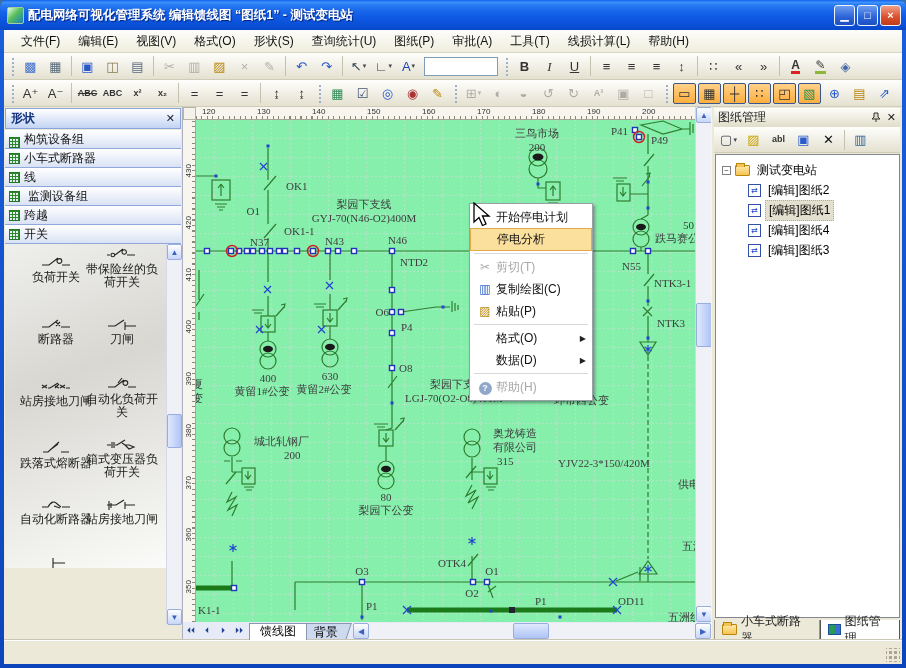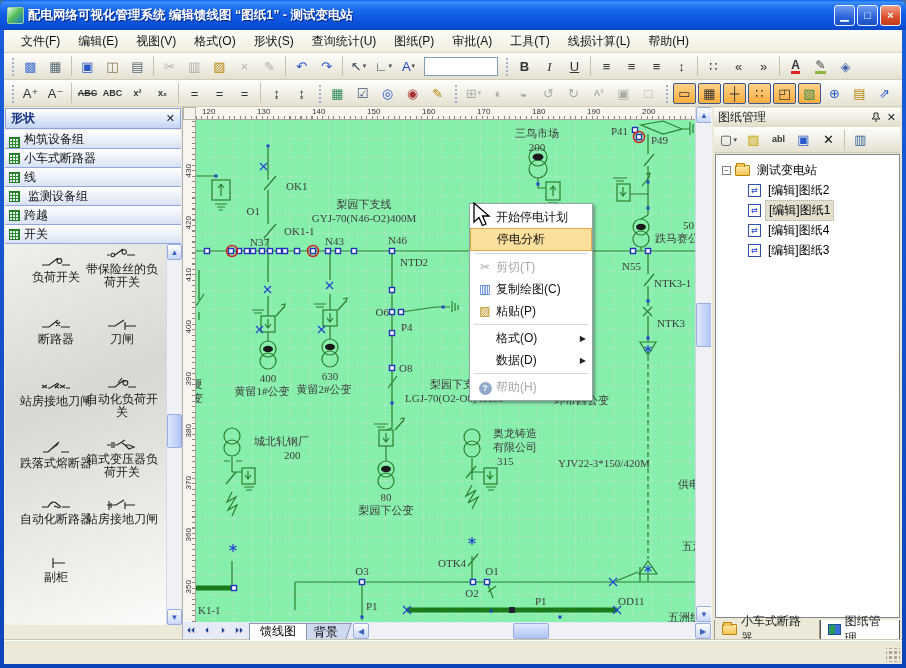--- a/index.html
+++ b/index.html
@@ -43,21 +43,21 @@
   
   .shapes{position:absolute;left:0;top:0;width:179px;height:533px;background:#ece9d8;border-right:1px solid #aeb0c0;}
   .shapes-hd{position:absolute;left:1px;top:1px;right:1px;height:21px;background:linear-gradient(#ffffff,#c3d4f3);
     border:1px solid #8aa4de;display:flex;align-items:center;padding:0 5px;font-size:12px;font-weight:bold;color:#15327e;}
   .shapes-hd .x{margin-left:auto;font-size:11px;color:#223;font-weight:bold;}
   .sgroup{position:absolute;left:1px;right:1px;height:19px;background:linear-gradient(#ffffff,#d9e2f4);
     border-bottom:1px solid #90a9dd;display:flex;align-items:center;padding-left:4px;font-size:12px;color:#111;gap:4px;}
   .grp-ico{width:11px;height:11px;border:1px solid #1f7a1f;flex:0 0 auto;
     background:linear-gradient(#b8f7b8,#4fce4f);
     background-image:repeating-linear-gradient(0deg,transparent 0 2px,#2a8a2a 2px 3px),repeating-linear-gradient(90deg,transparent 0 2px,#2a8a2a 2px 3px);}
-  .sitems{position:absolute;left:1px;top:137px;width:162px;height:381px;overflow:hidden;
+  .sitems{position:absolute;left:1px;top:137px;width:162px;height:324px;overflow:hidden;
     background:linear-gradient(160deg,#efefec 0%,#d8d7d2 40%,#fbfbf9 100%);}
   .sitem{position:absolute;width:78px;text-align:center;transform:translateX(-50%);}
   .sitem .lbl{font-size:12px;color:#1a1a1a;line-height:13px;}
   .sitem svg{display:block;margin:0 auto 2px auto;}
   .sscroll{position:absolute;right:1px;top:137px;width:15px;height:381px;background:#f0f1f6;border-left:1px solid #d5d8e8;}
   .sarrow{position:absolute;left:0;width:15px;height:16px;background:linear-gradient(#fdfeff,#c8d6f8);border:1px solid #98aedd;
     border-radius:2px;color:#3a62c0;font-size:8px;display:flex;align-items:center;justify-content:center;}
   .sthumb{position:absolute;left:0;width:15px;background:linear-gradient(90deg,#dfe8fd,#afc4f5);border:1px solid #98aedd;border-radius:2px;}
   
   .canvas{position:absolute;left:179px;top:0;width:528px;height:462px;background:#ece9d8;}

